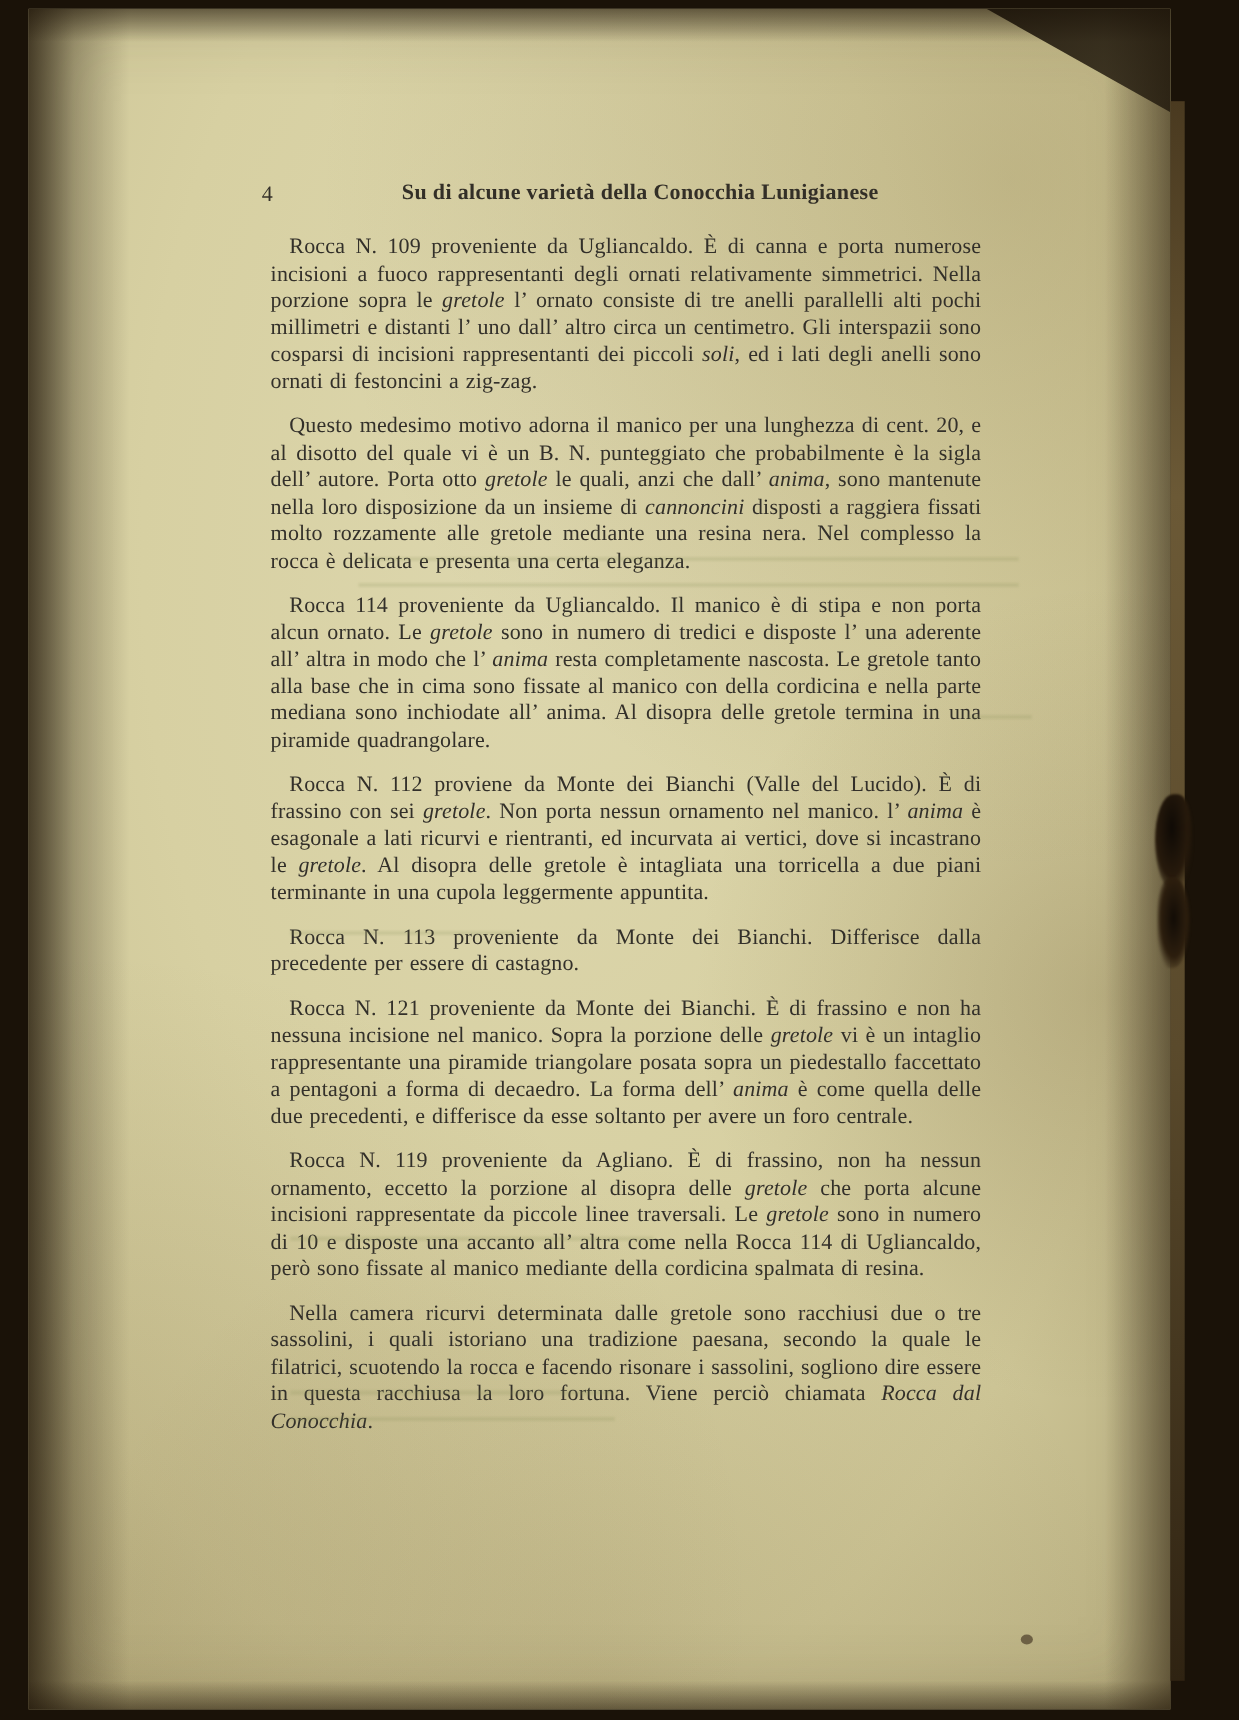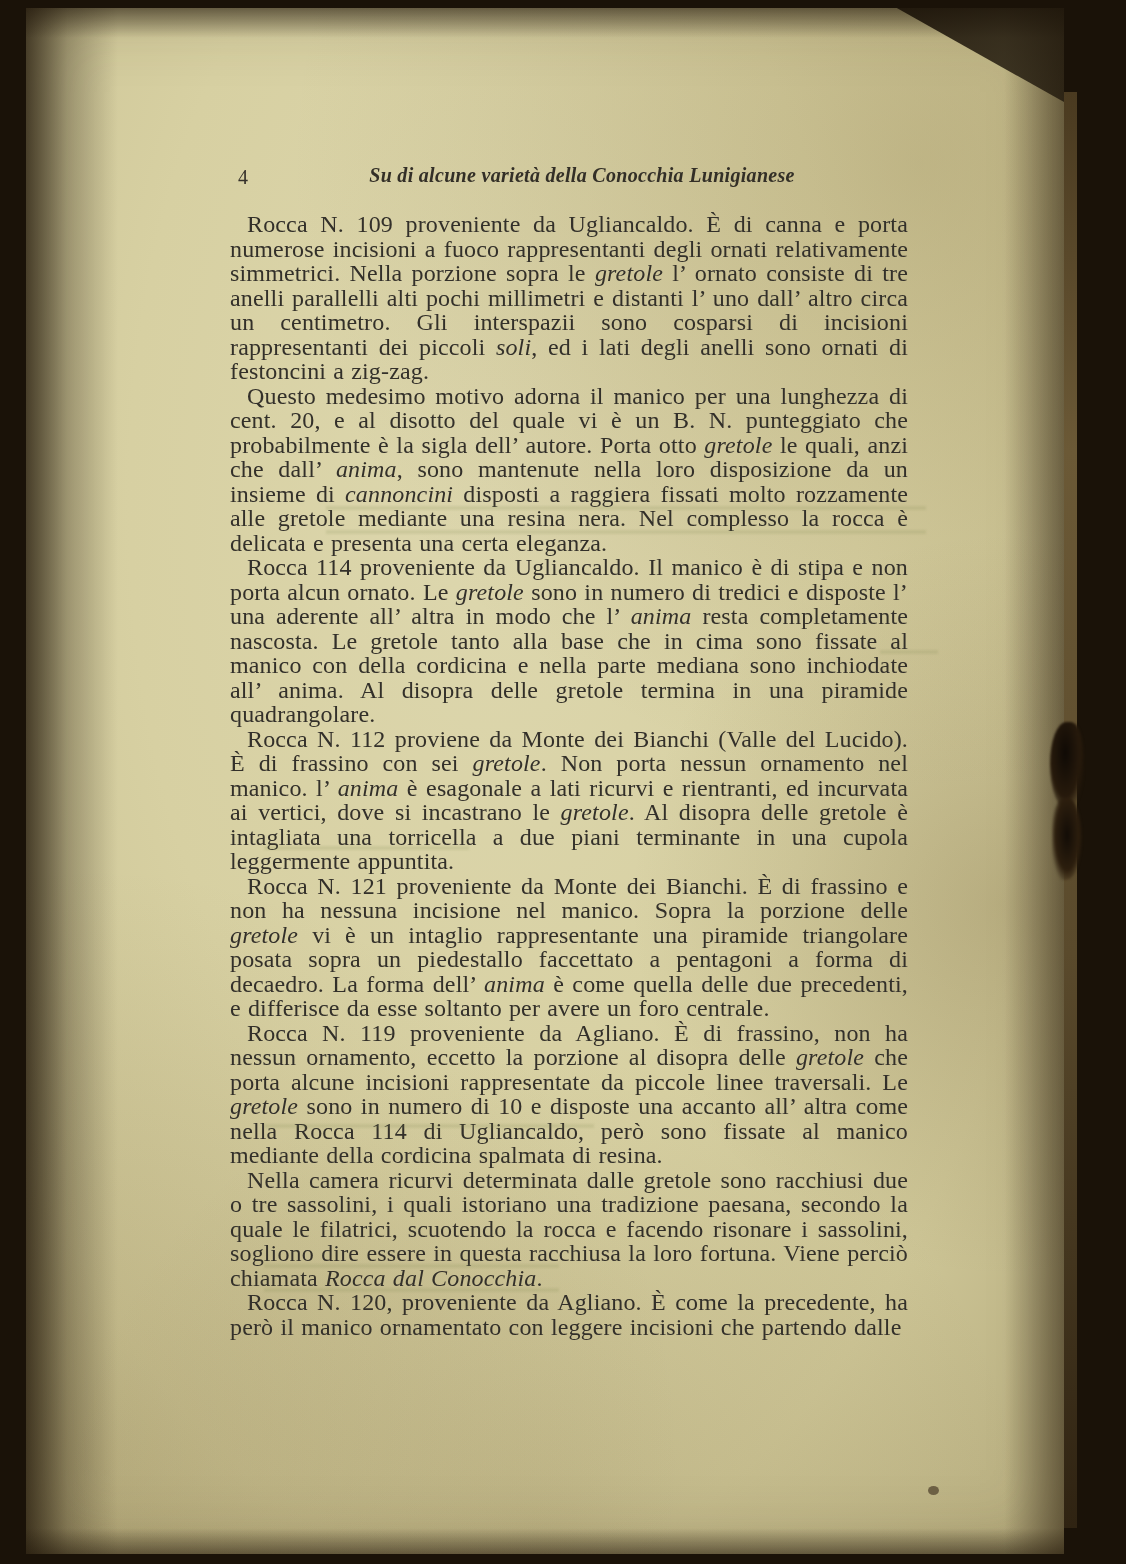--- a/index.html
+++ b/index.html
@@ -90,29 +90,29 @@
     position: absolute; left: 204px; top: 156px; width: 678px;
     color: #322e26;
   }
   .header { position: relative; height: 28px; margin-bottom: 20px; }
   .pagenum {
     position: absolute; left: 8px; top: 2px;
     font-size: 20px; color: #35312a;
   }
   .running-title {
     display: block; text-align: center; padding-left: 26px;
-    font-style: italic; font-weight: bold; font-size: 20px;
+    font-weight: bold; font-size: 20px;
     letter-spacing: 0.3px; color: #332f27;
   }
   .text-block { text-rendering: optimizeLegibility; }
   .para {
-    margin: 0;
+    margin: 16px;
     text-indent: 17px;
     text-align: justify;
-    font-size: 24px;
+    font-size: 20px;
     line-height: 24.5px;
     letter-spacing: 0.15px;
     word-spacing: 1px;
     color: #33302a;
   }
   .para em { font-style: italic; }
 </style>
 </head>
 <body>
 
@@ -124,24 +124,24 @@
     <div class="content">
       <div class="header">
         <span class="pagenum">4</span>
         <span class="running-title">Su di alcune varietà della Conocchia Lunigianese</span>
       </div>
       <div class="text-block">
           <p class="para"><span>Rocca N. 109 proveniente da Ugliancaldo. È di canna e porta numerose incisioni a fuoco rappresentanti degli ornati relativamente simmetrici. Nella porzione sopra le </span><em>gretole</em><span> l’ ornato consiste di tre anelli parallelli alti pochi millimetri e distanti l’ uno dall’ altro circa un centimetro. Gli interspazii sono cosparsi di incisioni rappresentanti dei piccoli </span><em>soli</em><span>, ed i lati degli anelli sono ornati di festoncini a zig-zag.</span></p>
           <p class="para"><span>Questo medesimo motivo adorna il manico per una lunghezza di cent. 20, e al disotto del quale vi è un B. N. punteggiato che probabilmente è la sigla dell’ autore. Porta otto </span><em>gretole</em><span> le quali, anzi che dall’ </span><em>anima</em><span>, sono mantenute nella loro disposizione da un insieme di </span><em>cannoncini</em><span> disposti a raggiera fissati molto rozzamente alle gretole mediante una resina nera. Nel complesso la rocca è delicata e presenta una certa eleganza.</span></p>
           <p class="para"><span>Rocca 114 proveniente da Ugliancaldo. Il manico è di stipa e non porta alcun ornato. Le </span><em>gretole</em><span> sono in numero di tredici e disposte l’ una aderente all’ altra in modo che l’ </span><em>anima</em><span> resta completamente nascosta. Le gretole tanto alla base che in cima sono fissate al manico con della cordicina e nella parte mediana sono inchiodate all’ anima. Al disopra delle gretole termina in una piramide quadrangolare.</span></p>
           <p class="para"><span>Rocca N. 112 proviene da Monte dei Bianchi (Valle del Lucido). È di frassino con sei </span><em>gretole</em><span>. Non porta nessun ornamento nel manico. l’ </span><em>anima</em><span> è esagonale a lati ricurvi e rientranti, ed incurvata ai vertici, dove si incastrano le </span><em>gretole</em><span>. Al disopra delle gretole è intagliata una torricella a due piani terminante in una cupola leggermente appuntita.</span></p>
+          <p class="para"><span>Rocca N. 113 proveniente da Monte dei Bianchi. Differisce dalla precedente per essere di castagno.</span></p>
           <p class="para"><span>Rocca N. 121 proveniente da Monte dei Bianchi. È di frassino e non ha nessuna incisione nel manico. Sopra la porzione delle </span><em>gretole</em><span> vi è un intaglio rappresentante una piramide triangolare posata sopra un piedestallo faccettato a pentagoni a forma di decaedro. La forma dell’ </span><em>anima</em><span> è come quella delle due precedenti, e differisce da esse soltanto per avere un foro centrale.</span></p>
           <p class="para"><span>Rocca N. 119 proveniente da Agliano. È di frassino, non ha nessun ornamento, eccetto la porzione al disopra delle </span><em>gretole</em><span> che porta alcune incisioni rappresentate da piccole linee traversali. Le </span><em>gretole</em><span> sono in numero di 10 e disposte una accanto all’ altra come nella Rocca 114 di Ugliancaldo, però sono fissate al manico mediante della cordicina spalmata di resina.</span></p>
           <p class="para"><span>Nella camera ricurvi determinata dalle gretole sono racchiusi due o tre sassolini, i quali istoriano una tradizione paesana, secondo la quale le filatrici, scuotendo la rocca e facendo risonare i sassolini, sogliono dire essere in questa racchiusa la loro fortuna. Viene perciò chiamata </span><em>Rocca dal Conocchia</em><span>.</span></p>
-          <p class="para"><span>Rocca N. 120, proveniente da Agliano. È come la precedente, ha però il manico ornamentato con leggere incisioni che partendo dalle</span></p>
         </div>
     </div>
 
     <div class="bleed b1"></div>
     <div class="bleed b2"></div>
     <div class="bleed b3"></div>
     <div class="bleed b4"></div>
     <div class="bleed b5"></div>
 
     <div class="gutter-shadow"></div>

